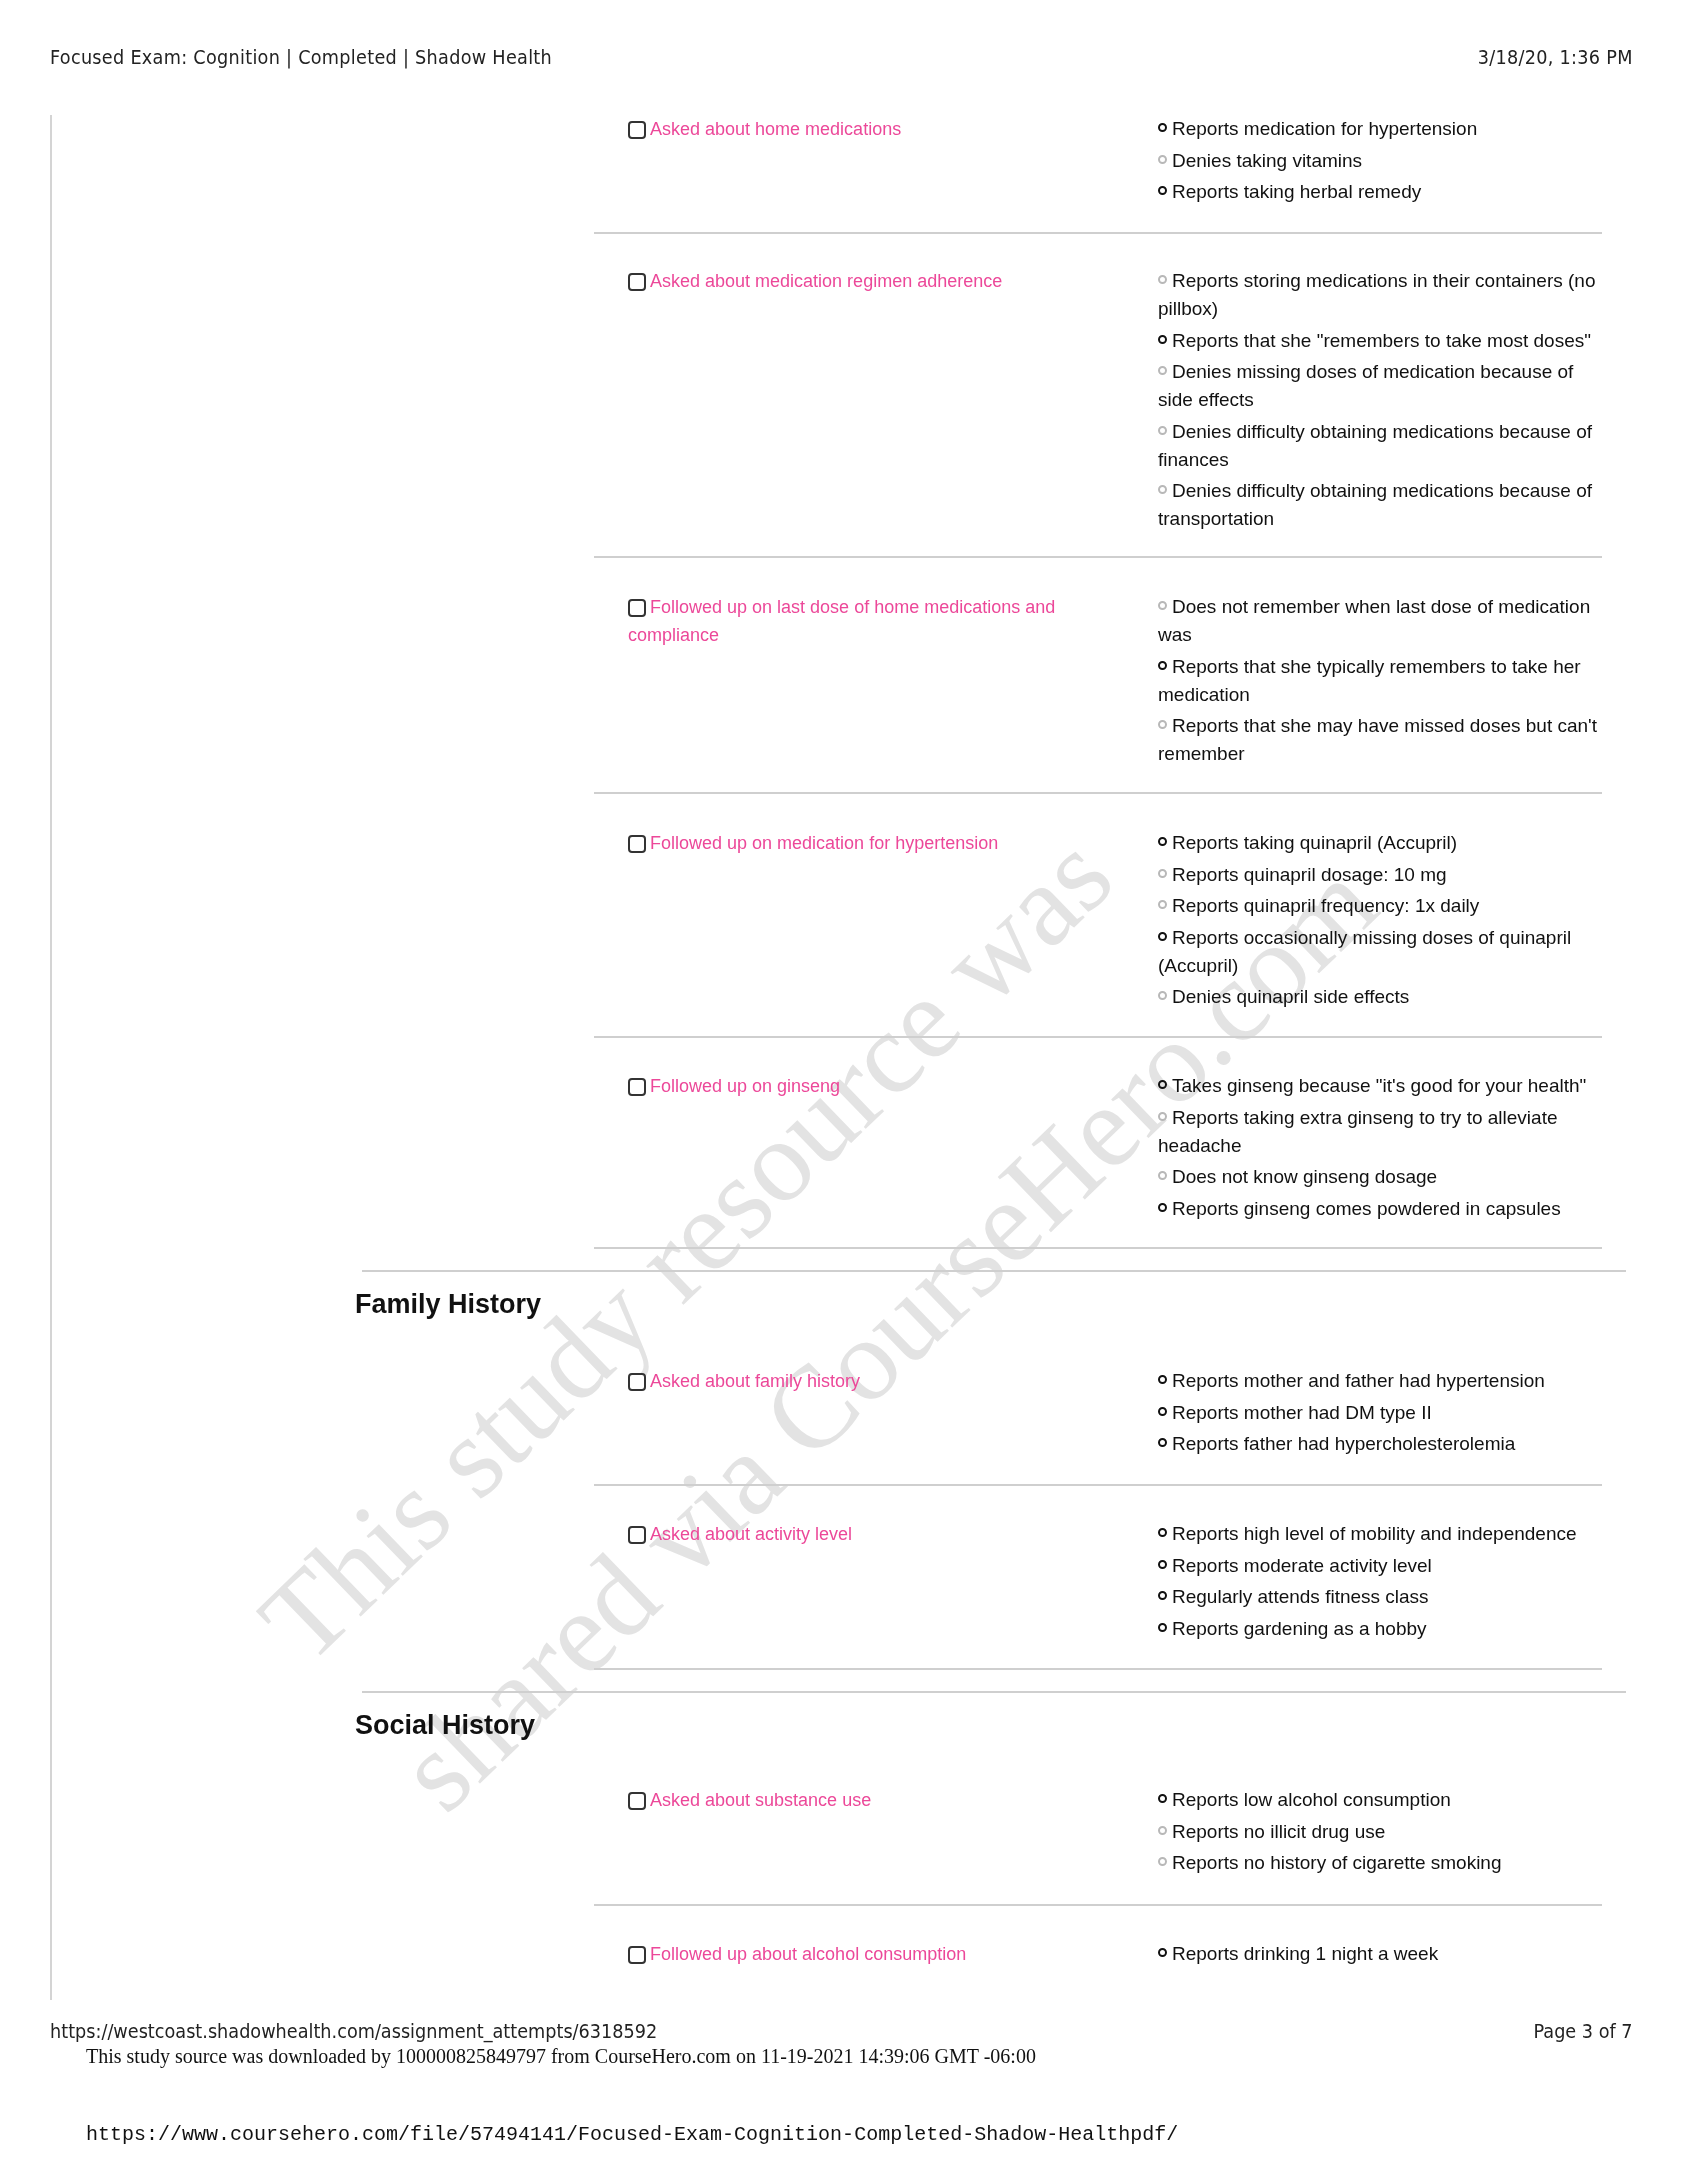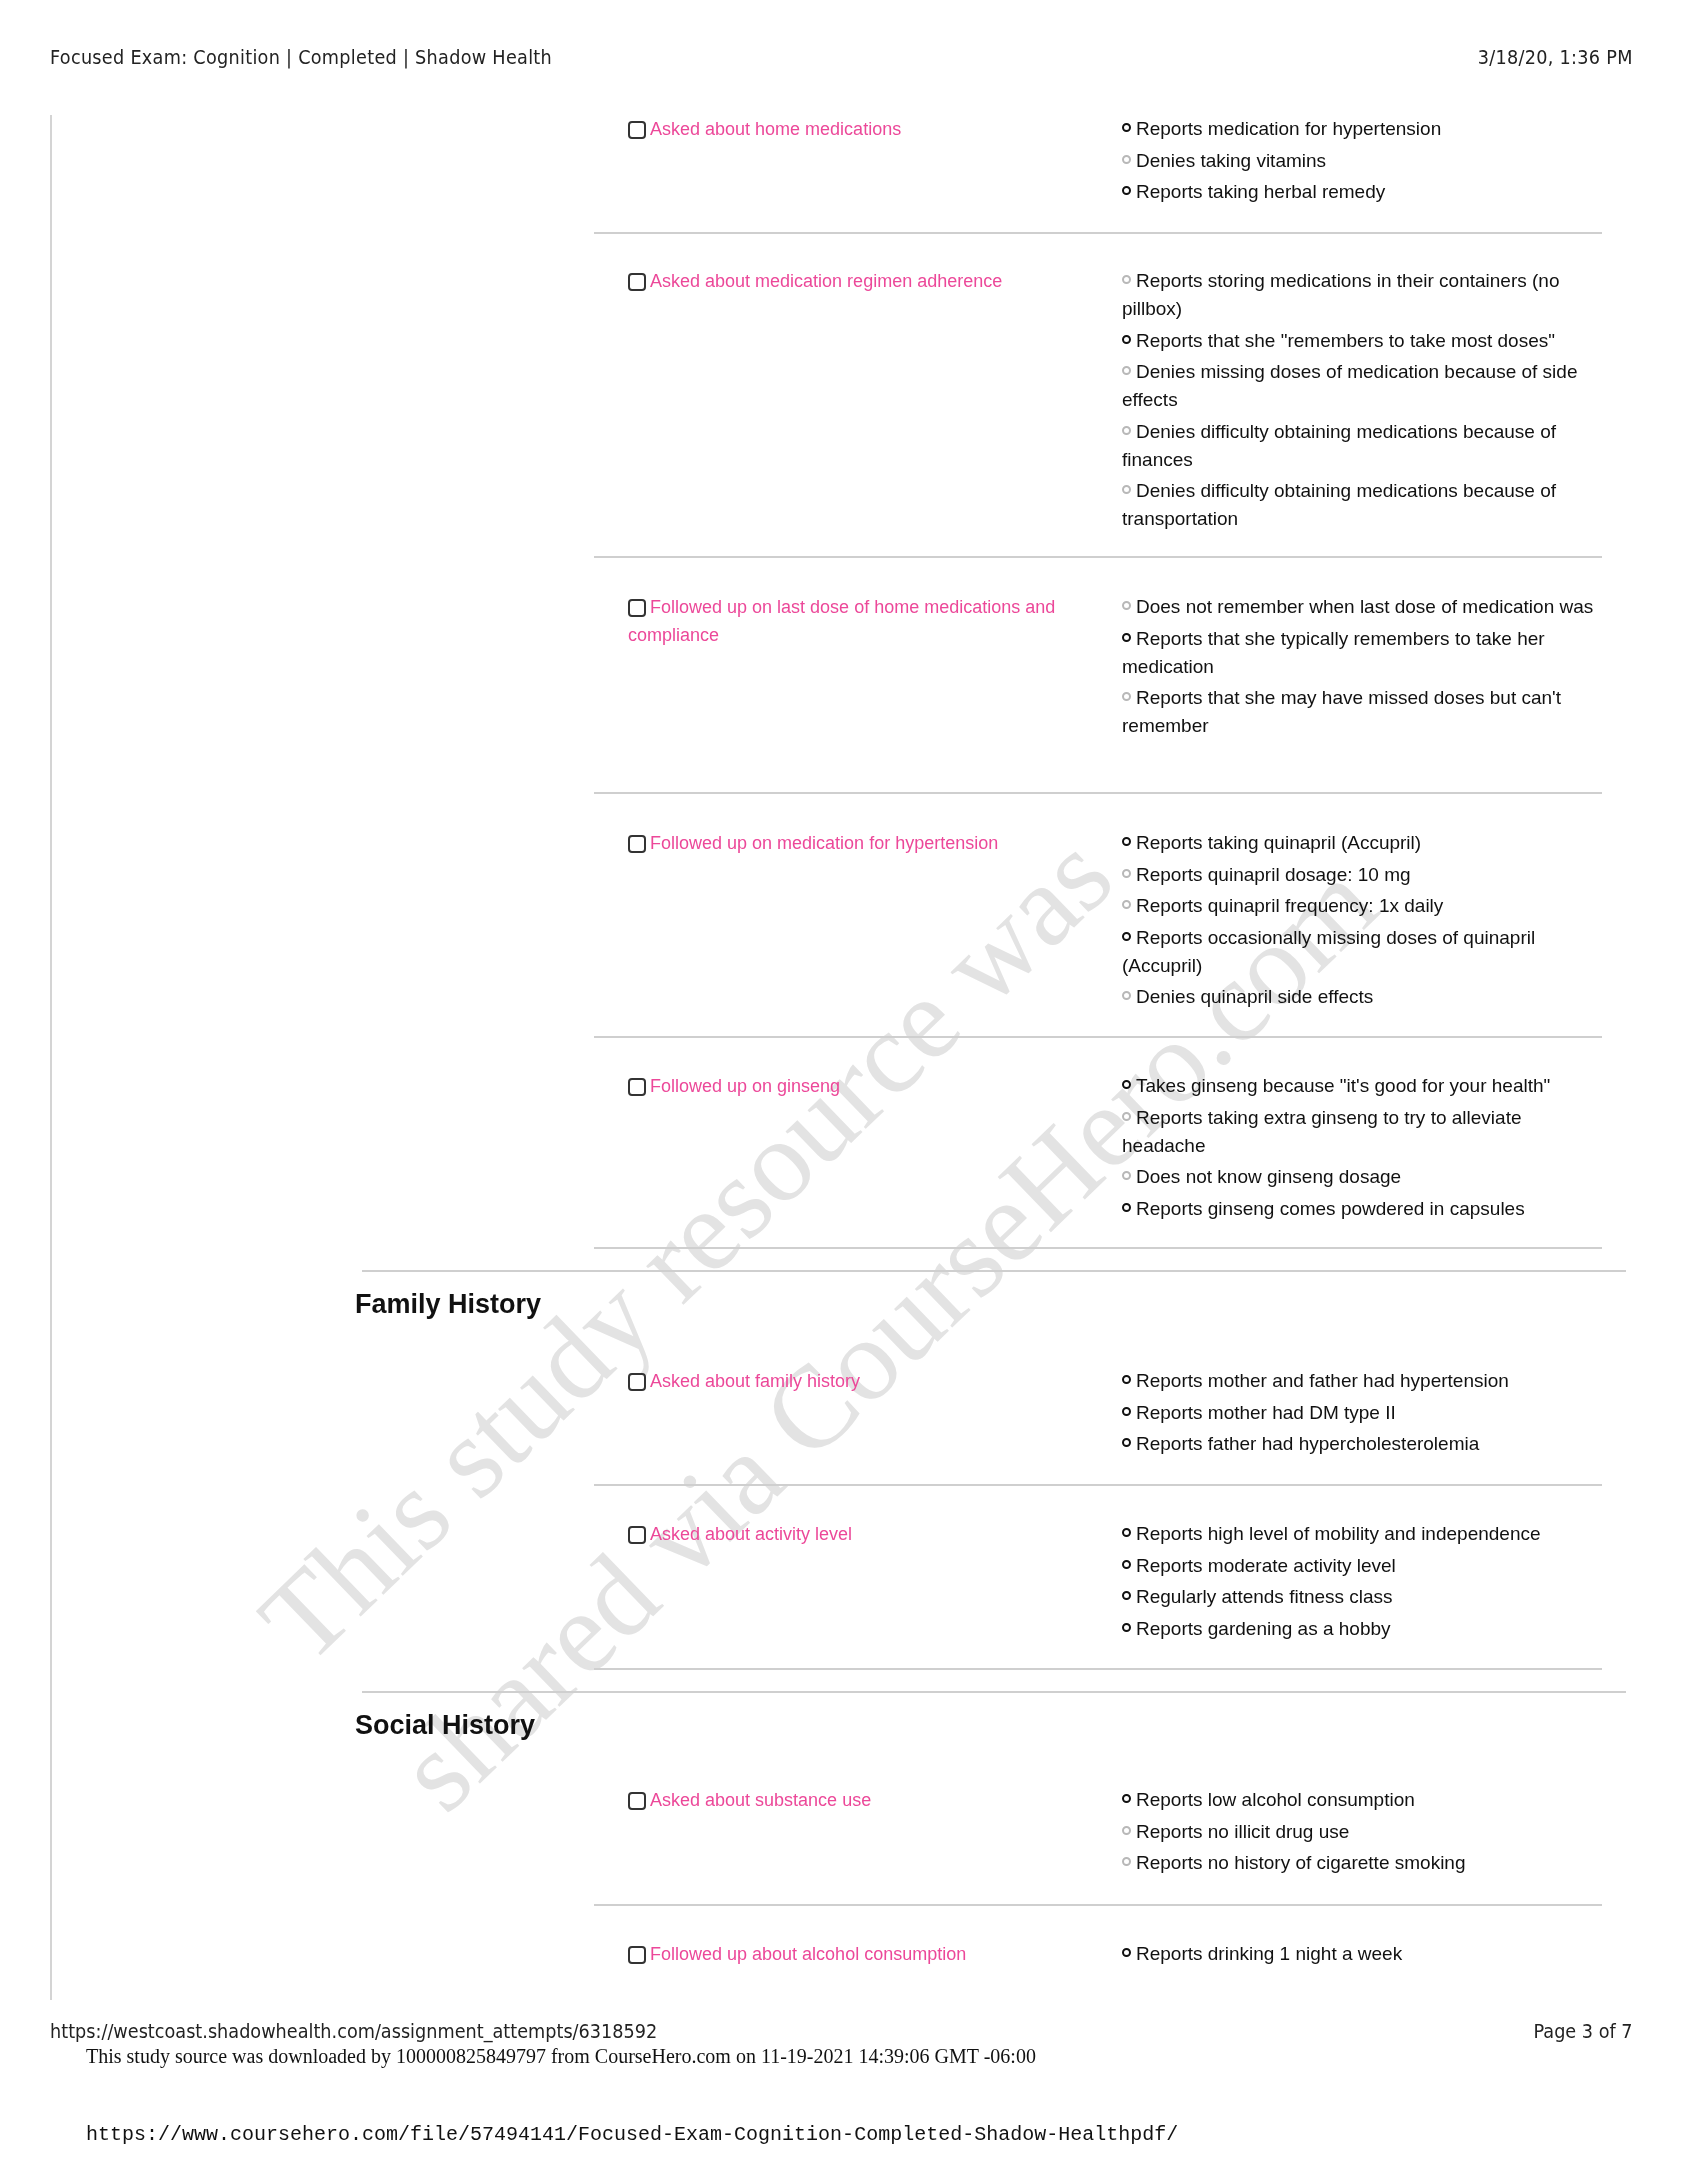--- a/index.html
+++ b/index.html
@@ -10,21 +10,21 @@
   }
   .hdr { position:absolute; top:46px; font-size:19px; color:#222; letter-spacing:0.3px; font-family:"DejaVu Sans", sans-serif; transform:scaleX(0.93); transform-origin:left top; }
   .hdr.left { left:50px; }
   .hdr.right { right:50px; transform-origin:right top; }
   .vline { position:absolute; left:50px; top:115px; width:2px; height:1885px; background:#d4d4d4; }
 
   .row { position:absolute; left:0; width:1683px; }
   .action { position:absolute; left:628px; width:436px; font-size:18px; line-height:28px; color:#ec4899; }
   .cb { display:inline-block; width:18px; height:18px; border:2px solid #333; border-radius:4px; vertical-align:-4px; margin-right:4px; box-sizing:border-box; background:#fff; }
   .findings { position:absolute; left:1122px; width:475px; font-size:19px; color:#111; }
-  .finding { line-height:28px; margin-bottom:3.5px; }
+  .finding { line-height:28px; margin-bottom:3.5px;margin-left:36px; }
   .dot { display:inline-block; width:9px; height:9px; border:2px solid #111; border-radius:50%; box-sizing:border-box; margin-right:5px; vertical-align:3px; }
   .dot.missed { border-color:#b8b8b8; }
 
   .idiv { position:absolute; left:594px; width:1008px; height:2px; background:#cfcfcf; }
   .sdiv { position:absolute; left:362px; width:1264px; height:2px; background:#cfcfcf; }
   .section-title { position:absolute; left:355px; font-size:27px; font-weight:bold; color:#111; }
 
   .foot { position:absolute; font-size:19px; color:#222; font-family:"DejaVu Sans", sans-serif; transform:scaleX(0.93); }
   .foot.url { left:50px; top:2020px; transform-origin:left top; }
   .foot.page { right:50px; top:2020px; transform-origin:right top; }

